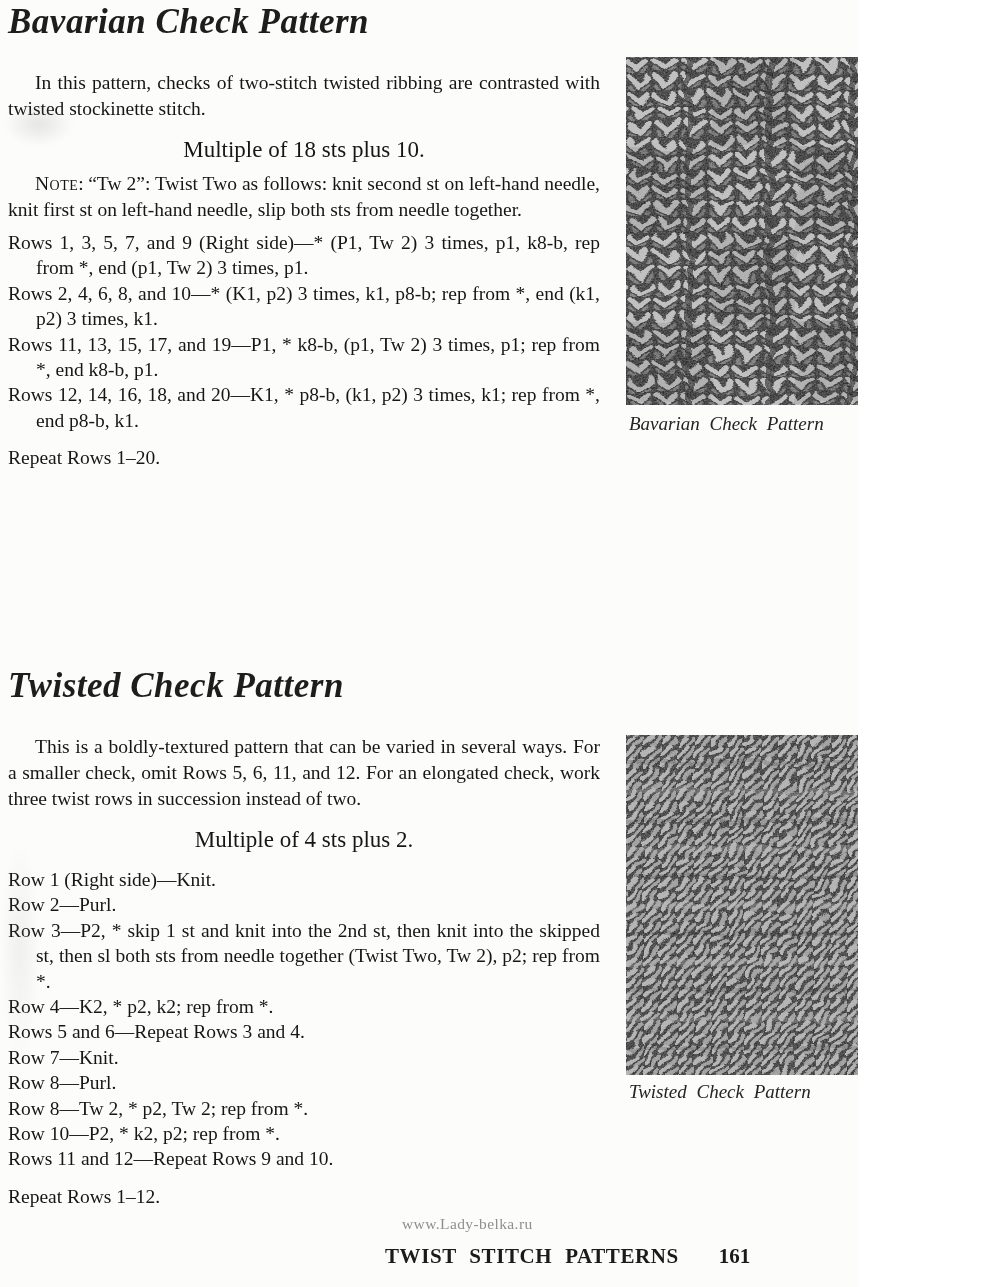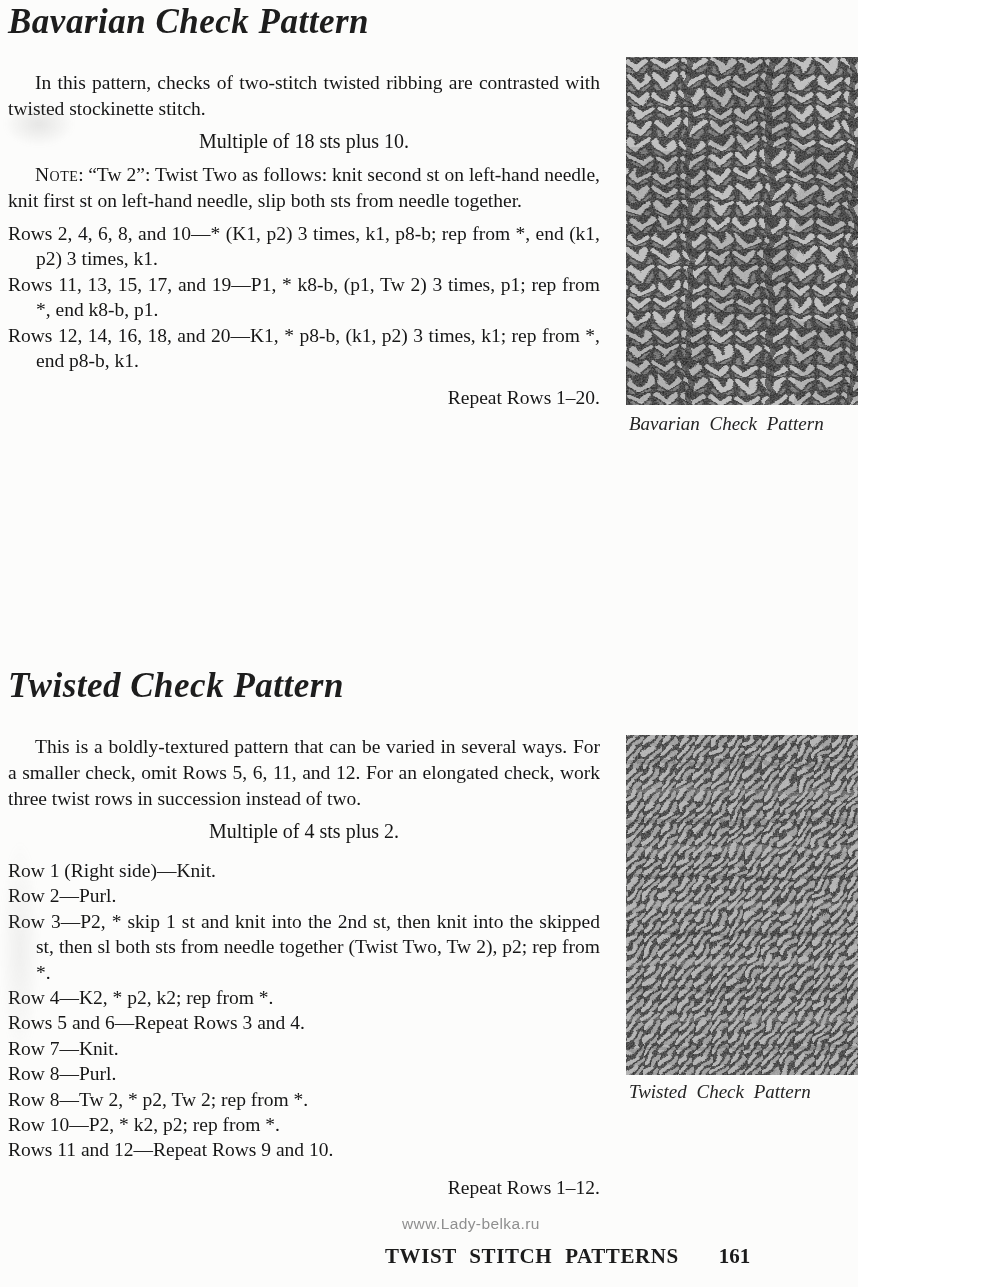--- a/index.html
+++ b/index.html
@@ -27,39 +27,39 @@
     color: #1d1d1d;
     margin-bottom: 15px;
   }
   .body-text {
     font-size: 19.5px;
     line-height: 26px;
     text-align: justify;
   }
   .intro-para { text-indent: 27px; margin-top: 28px; }
   .multiple-line {
-    font-size: 20px;
+    font-size: 23px;
     text-align: center;
-    margin-top: 6px;
+    margin-top: 15px;
     margin-bottom: 8px;
     line-height: 26px;
   }
   .note-para { text-indent: 27px; margin-bottom: 7px; }
   .note-label { font-variant: small-caps; letter-spacing: 0.5px; margin-right: 4px; }
   .row-para {
     font-size: 19.5px;
     line-height: 25.4px;
     text-align: justify;
     padding-left: 28px;
     text-indent: -28px;
   }
   .rows-block { margin-top: 2px; }
   .repeat-line {
     font-size: 19.5px;
-    text-align: right;
+    text-align: left;
     margin-top: 14px;
   }
   .col-2 .rows-block { margin-top: 14px; }
 
   
   .figure {
     position: absolute;
     left: 626px;
     width: 344px;
     background: #2a2a2a;
@@ -76,21 +76,21 @@
     color: #242424;
   }
   .fig-caption-1 { top: 413px; }
   .fig-caption-2 { top: 1081px; }
 
   
   .watermark {
     position: absolute;
     left: 402px;
     top: 1215px;
-    font-family: Liberation Sans, sans-serif;
+    font-family: Liberation Serif, serif;
     font-size: 15.5px;
     letter-spacing: 0.4px;
     color: #8f8f8f;
     text-align: center;
   }
   .running-foot {
     position: absolute;
     left: 385px;
     top: 1244px;
     font-size: 21px;
@@ -125,20 +125,21 @@
   <div class="text-col col-1">
     <h1 class="section-title">Bavarian Check Pattern</h1>
 
     <p class="body-text intro-para">In this pattern, checks of two-stitch twisted ribbing are contrasted with twisted stockinette stitch.</p>
 
     <p class="multiple-line">Multiple of 18 sts plus 10.</p>
 
     <p class="body-text note-para"><span class="note-label">Note:</span><span>“Tw 2”: Twist Two as follows: knit second st on left-hand needle, knit first st on left-hand needle, slip both sts from needle together.</span></p>
 
     <div class="rows-block">
+      <p class="row-para">Rows 1, 3, 5, 7, and 9 (Right side)—* (P1, Tw 2) 3 times, p1, k8-b, rep from *, end (p1, Tw 2) 3 times, p1.</p>
       <p class="row-para">Rows 2, 4, 6, 8, and 10—* (K1, p2) 3 times, k1, p8-b; rep from *, end (k1, p2) 3 times, k1.</p>
       <p class="row-para">Rows 11, 13, 15, 17, and 19—P1, * k8-b, (p1, Tw 2) 3 times, p1; rep from *, end k8-b, p1.</p>
       <p class="row-para">Rows 12, 14, 16, 18, and 20—K1, * p8-b, (k1, p2) 3 times, k1; rep from *, end p8-b, k1.</p>
     </div>
 
     <p class="repeat-line">Repeat Rows 1–20.</p>
   </div>
 
   <div class="text-col col-2">
     <h1 class="section-title">Twisted Check Pattern</h1>

